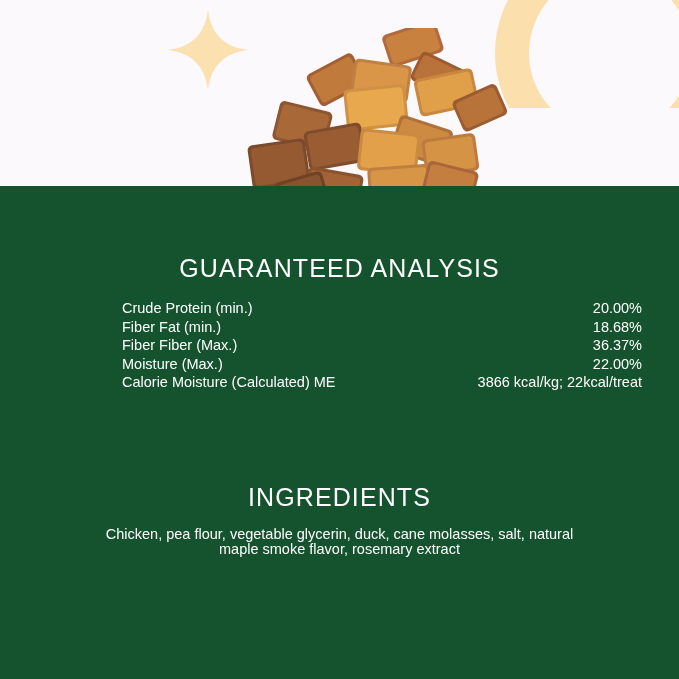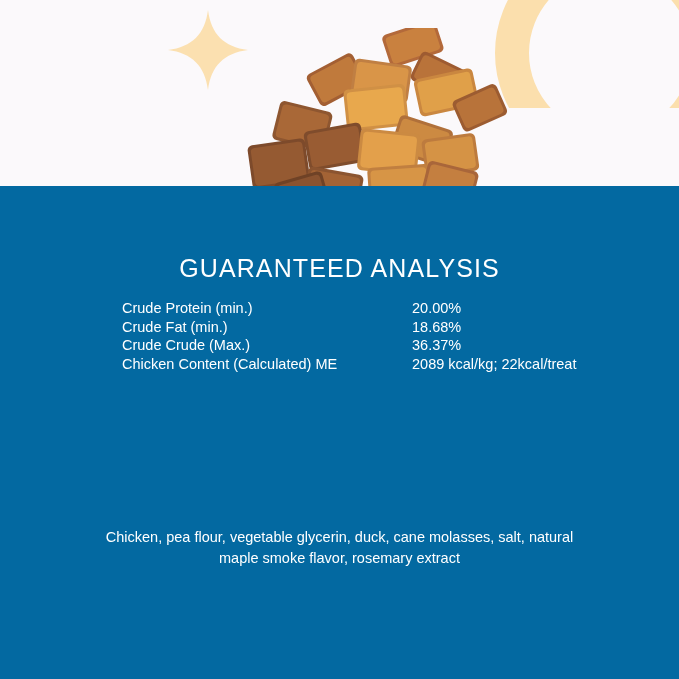--- a/index.html
+++ b/index.html
@@ -66,21 +66,21 @@
     height: 195px;
   }
 
   
   .panel {
     position: absolute;
     left: 0;
     top: 186px;
     width: 679px;
     height: 493px;
-    background: #0369a1;
+    background: #14532d;
   }
 
   .section-title {
     text-align: center;
     color: #ffffff;
     font-size: 25px;
     letter-spacing: 1.1px;
     font-weight: 400;
   }
   #guaranteed-analysis-title {
@@ -110,31 +110,32 @@
     padding: 0;
     vertical-align: top;
     font-weight: 400;
   }
   .analysis-table td.label {
     width: 290px;
     white-space: nowrap;
   }
   .analysis-table td.value {
     white-space: nowrap;
+    text-align: right;
   }
 
   .ingredients-body {
     position: absolute;
     left: 88px;
     top: 341px;
     width: 503px;
     text-align: center;
     color: #ffffff;
     font-size: 14.5px;
-    line-height: 21px;
+    line-height: 15px;
     font-weight: 400;
   }
 </style>
 </head>
 <body>
 
 <div class="page">
 
   <div class="hero">
     <div class="hero-ring"></div>
@@ -225,31 +226,36 @@
 
     <div class="section-title" id="guaranteed-analysis-title">GUARANTEED ANALYSIS</div>
 
     <table class="analysis-table">
       <tbody>
         <tr>
           <td class="label">Crude Protein (min.)</td>
           <td class="value">20.00%</td>
         </tr>
         <tr>
-          <td class="label">Crude Fat (min.)</td>
+          <td class="label">Fiber Fat (min.)</td>
           <td class="value">18.68%</td>
         </tr>
         <tr>
-          <td class="label">Crude Crude (Max.)</td>
+          <td class="label">Fiber Fiber (Max.)</td>
           <td class="value">36.37%</td>
         </tr>
         <tr>
-          <td class="label">Chicken Content (Calculated) ME</td>
-          <td class="value">2089 kcal/kg; 22kcal/treat</td>
+          <td class="label">Moisture (Max.)</td>
+          <td class="value">22.00%</td>
+        </tr>
+        <tr>
+          <td class="label">Calorie Moisture (Calculated) ME</td>
+          <td class="value">3866 kcal/kg; 22kcal/treat</td>
         </tr>
       </tbody>
     </table>
 
+    <div class="section-title" id="ingredients-title">INGREDIENTS</div>
 
     <div class="ingredients-body">Chicken, pea flour, vegetable glycerin, duck, cane molasses, salt, natural maple smoke flavor, rosemary extract</div>
 
   </div>
 </div>
 
 </body></html>

